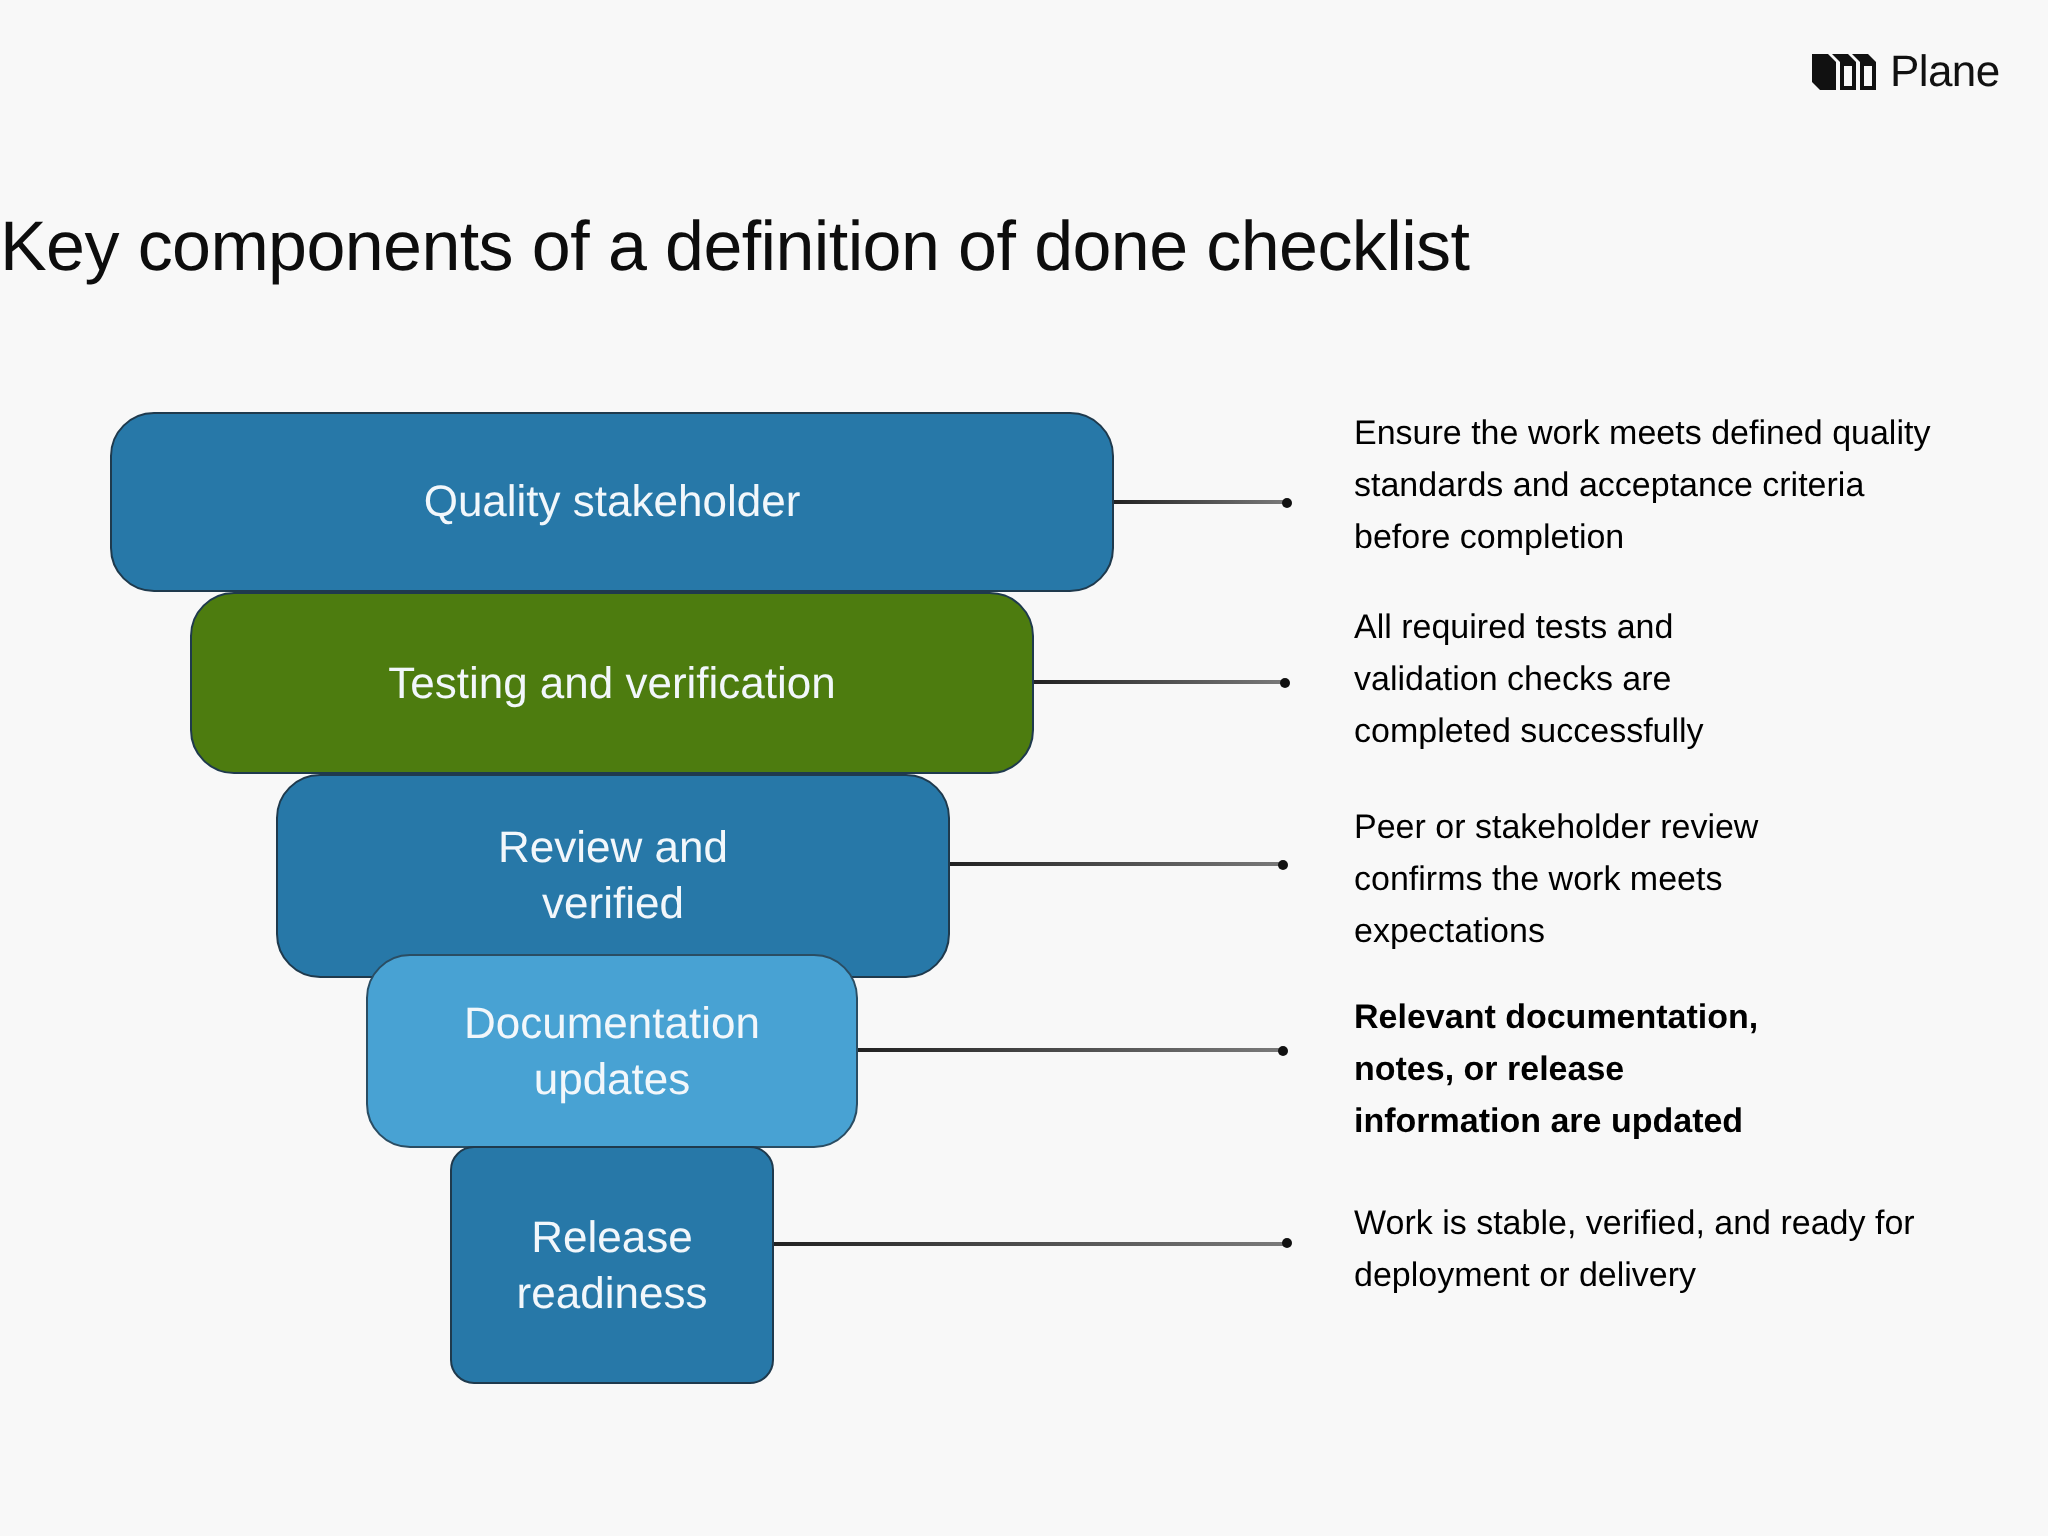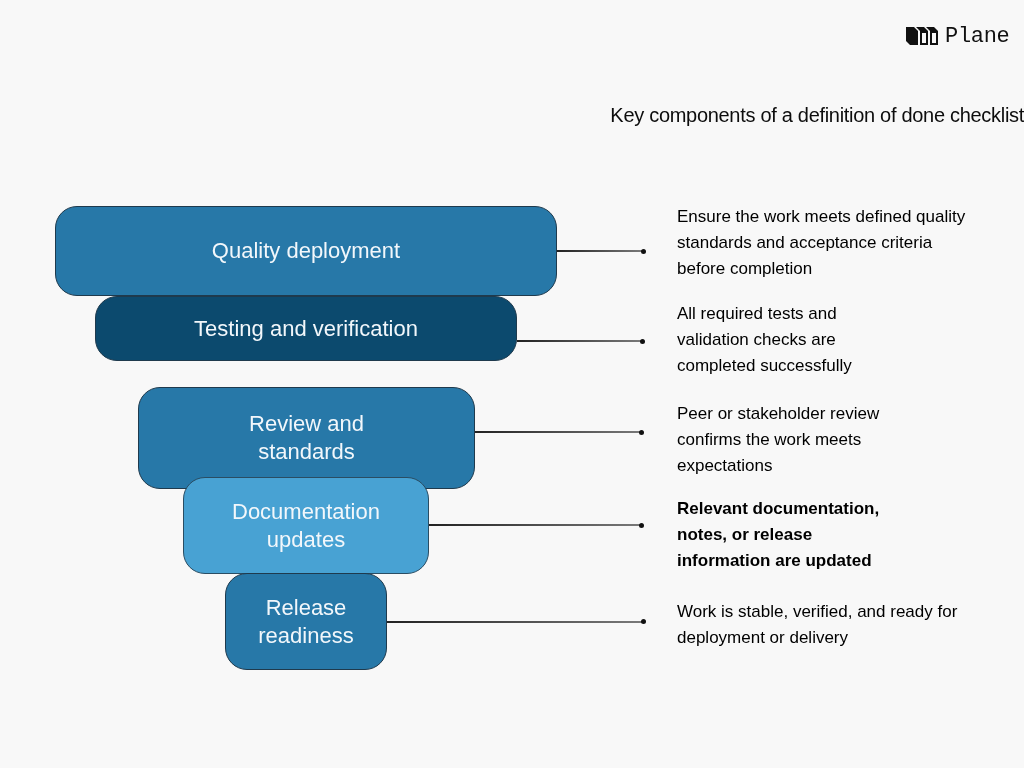--- a/index.html
+++ b/index.html
@@ -4,27 +4,27 @@
   <style>
     html, body { margin: 0; padding: 0; }
     body {
       width: 1024px; height: 768px; position: relative; overflow: hidden;
       background: #f8f8f8;
       font-family: "Liberation Sans", "DejaVu Sans", sans-serif;
       color: #1a1a1a;
     }
     .logo {
       position: absolute; left: 905px; top: 23px; height: 26px;
-      display: flex; align-items: center; gap: 6px; font-family: Liberation Mono, monospace;
+      display: flex; align-items: center; gap: 6px;
     }
     .logo-mark { width: 34px; height: 22px; display: block; }
     .logo-text { font-size: 22px; color: #111; letter-spacing: -0.3px; }
     .title {
       position: absolute; left: 0; right: 0; top: 104px;
-      text-align: right; font-size: 20px; color: #0d0d0d; letter-spacing: -0.3px;
+      text-align: left; font-size: 35px; color: #0d0d0d; letter-spacing: -0.3px;
     }
     .stage {
       position: absolute; box-sizing: border-box;
       border: 1.5px solid #1f3a4d; border-radius: 22px;
       display: flex; align-items: center; justify-content: center;
       text-align: center; color: #f2f7fb; font-size: 22px; line-height: 28px;
       padding: 0 10px;
     }
     .stage span { display: block; }
     .connector {
@@ -48,38 +48,38 @@
     <path d="M21 2 L29 2 L33 6 L33 20 L25 20 L25 6 Z" fill="#111"></path>
     <path d="M17 8 L21 8 L21 18 L17 18 Z" fill="#f8f8f8"></path>
     <path d="M27 8 L31 8 L31 18 L27 18 Z" fill="#f8f8f8"></path>
   </svg>
   <span class="logo-text">Plane</span>
 </div>
 
 <div class="title">Key components of a definition of done checklist</div>
 
 <div class="stage" style="left:55px; top:206px; width:502px; height:90px; background:#2778a8;">
-  <span>Quality deployment</span>
+  <span>Quality stakeholder</span>
 </div>
 
-<div class="stage" style="left:95px; top:296px; width:422px; height:65px; background:#0c4a6e;">
+<div class="stage" style="left:95px; top:296px; width:422px; height:91px; background:#4d7c0f;">
   <span>Testing and verification</span>
 </div>
 
 <div class="stage" style="left:138px; top:387px; width:337px; height:102px; background:#2778a8; flex-direction:column;">
   <span>Review and</span>
-  <span>standards</span>
+  <span>verified</span>
 </div>
 
 <div class="stage" style="left:183px; top:477px; width:246px; height:97px; background:#48a2d3; flex-direction:column; border-color:#2a4d63;align-items:center;">
   <span>Documentation</span>
   <span>updates</span>
 </div>
 
-<div class="stage" style="left:225px; top:573px; width:162px; height:97px; background:#2778a8; flex-direction:column;">
+<div class="stage" style="left:225px; top:573px; width:162px; height:119px; background:#2778a8; flex-direction:column;border-radius:12px;">
   <span>Release</span>
   <span>readiness</span>
 </div>
 
 <div class="connector" style="left:557px; top:250px; width:86px;"></div>
 <div class="dot" style="left:641px; top:249px;"></div>
 
 <div class="connector" style="left:517px; top:340px; width:126px;"></div>
 <div class="dot" style="left:640px; top:339px;"></div>
 

